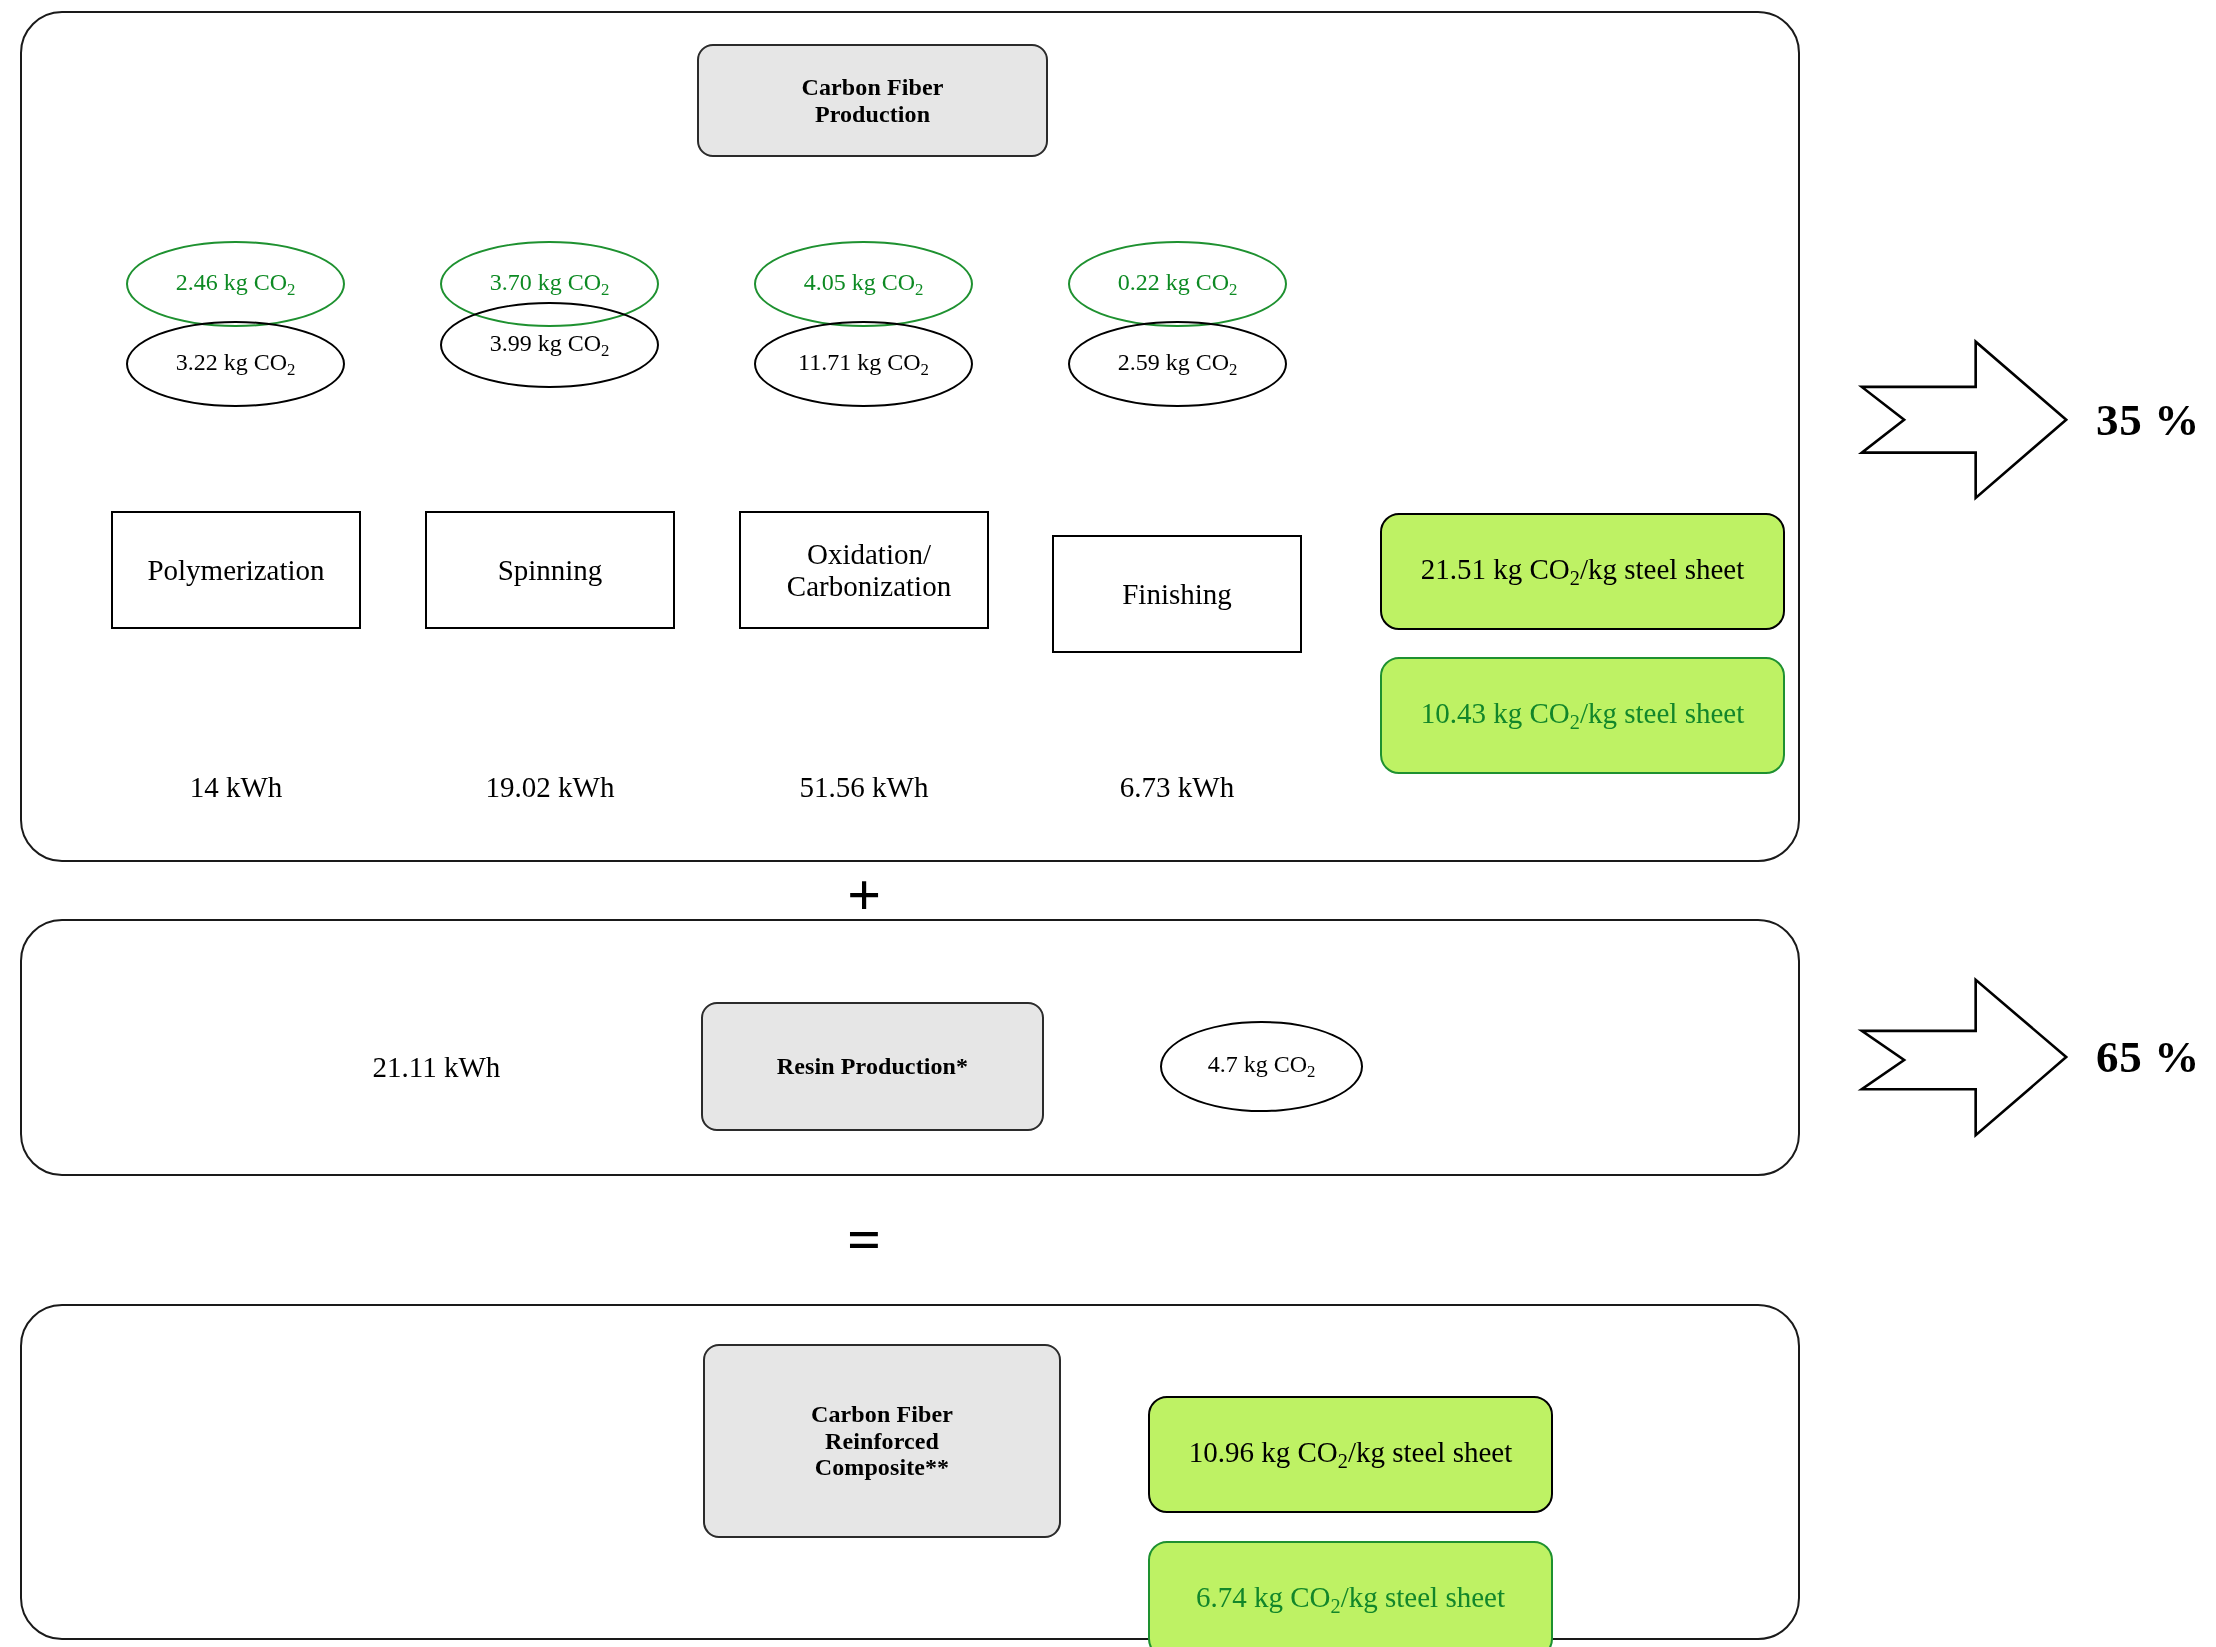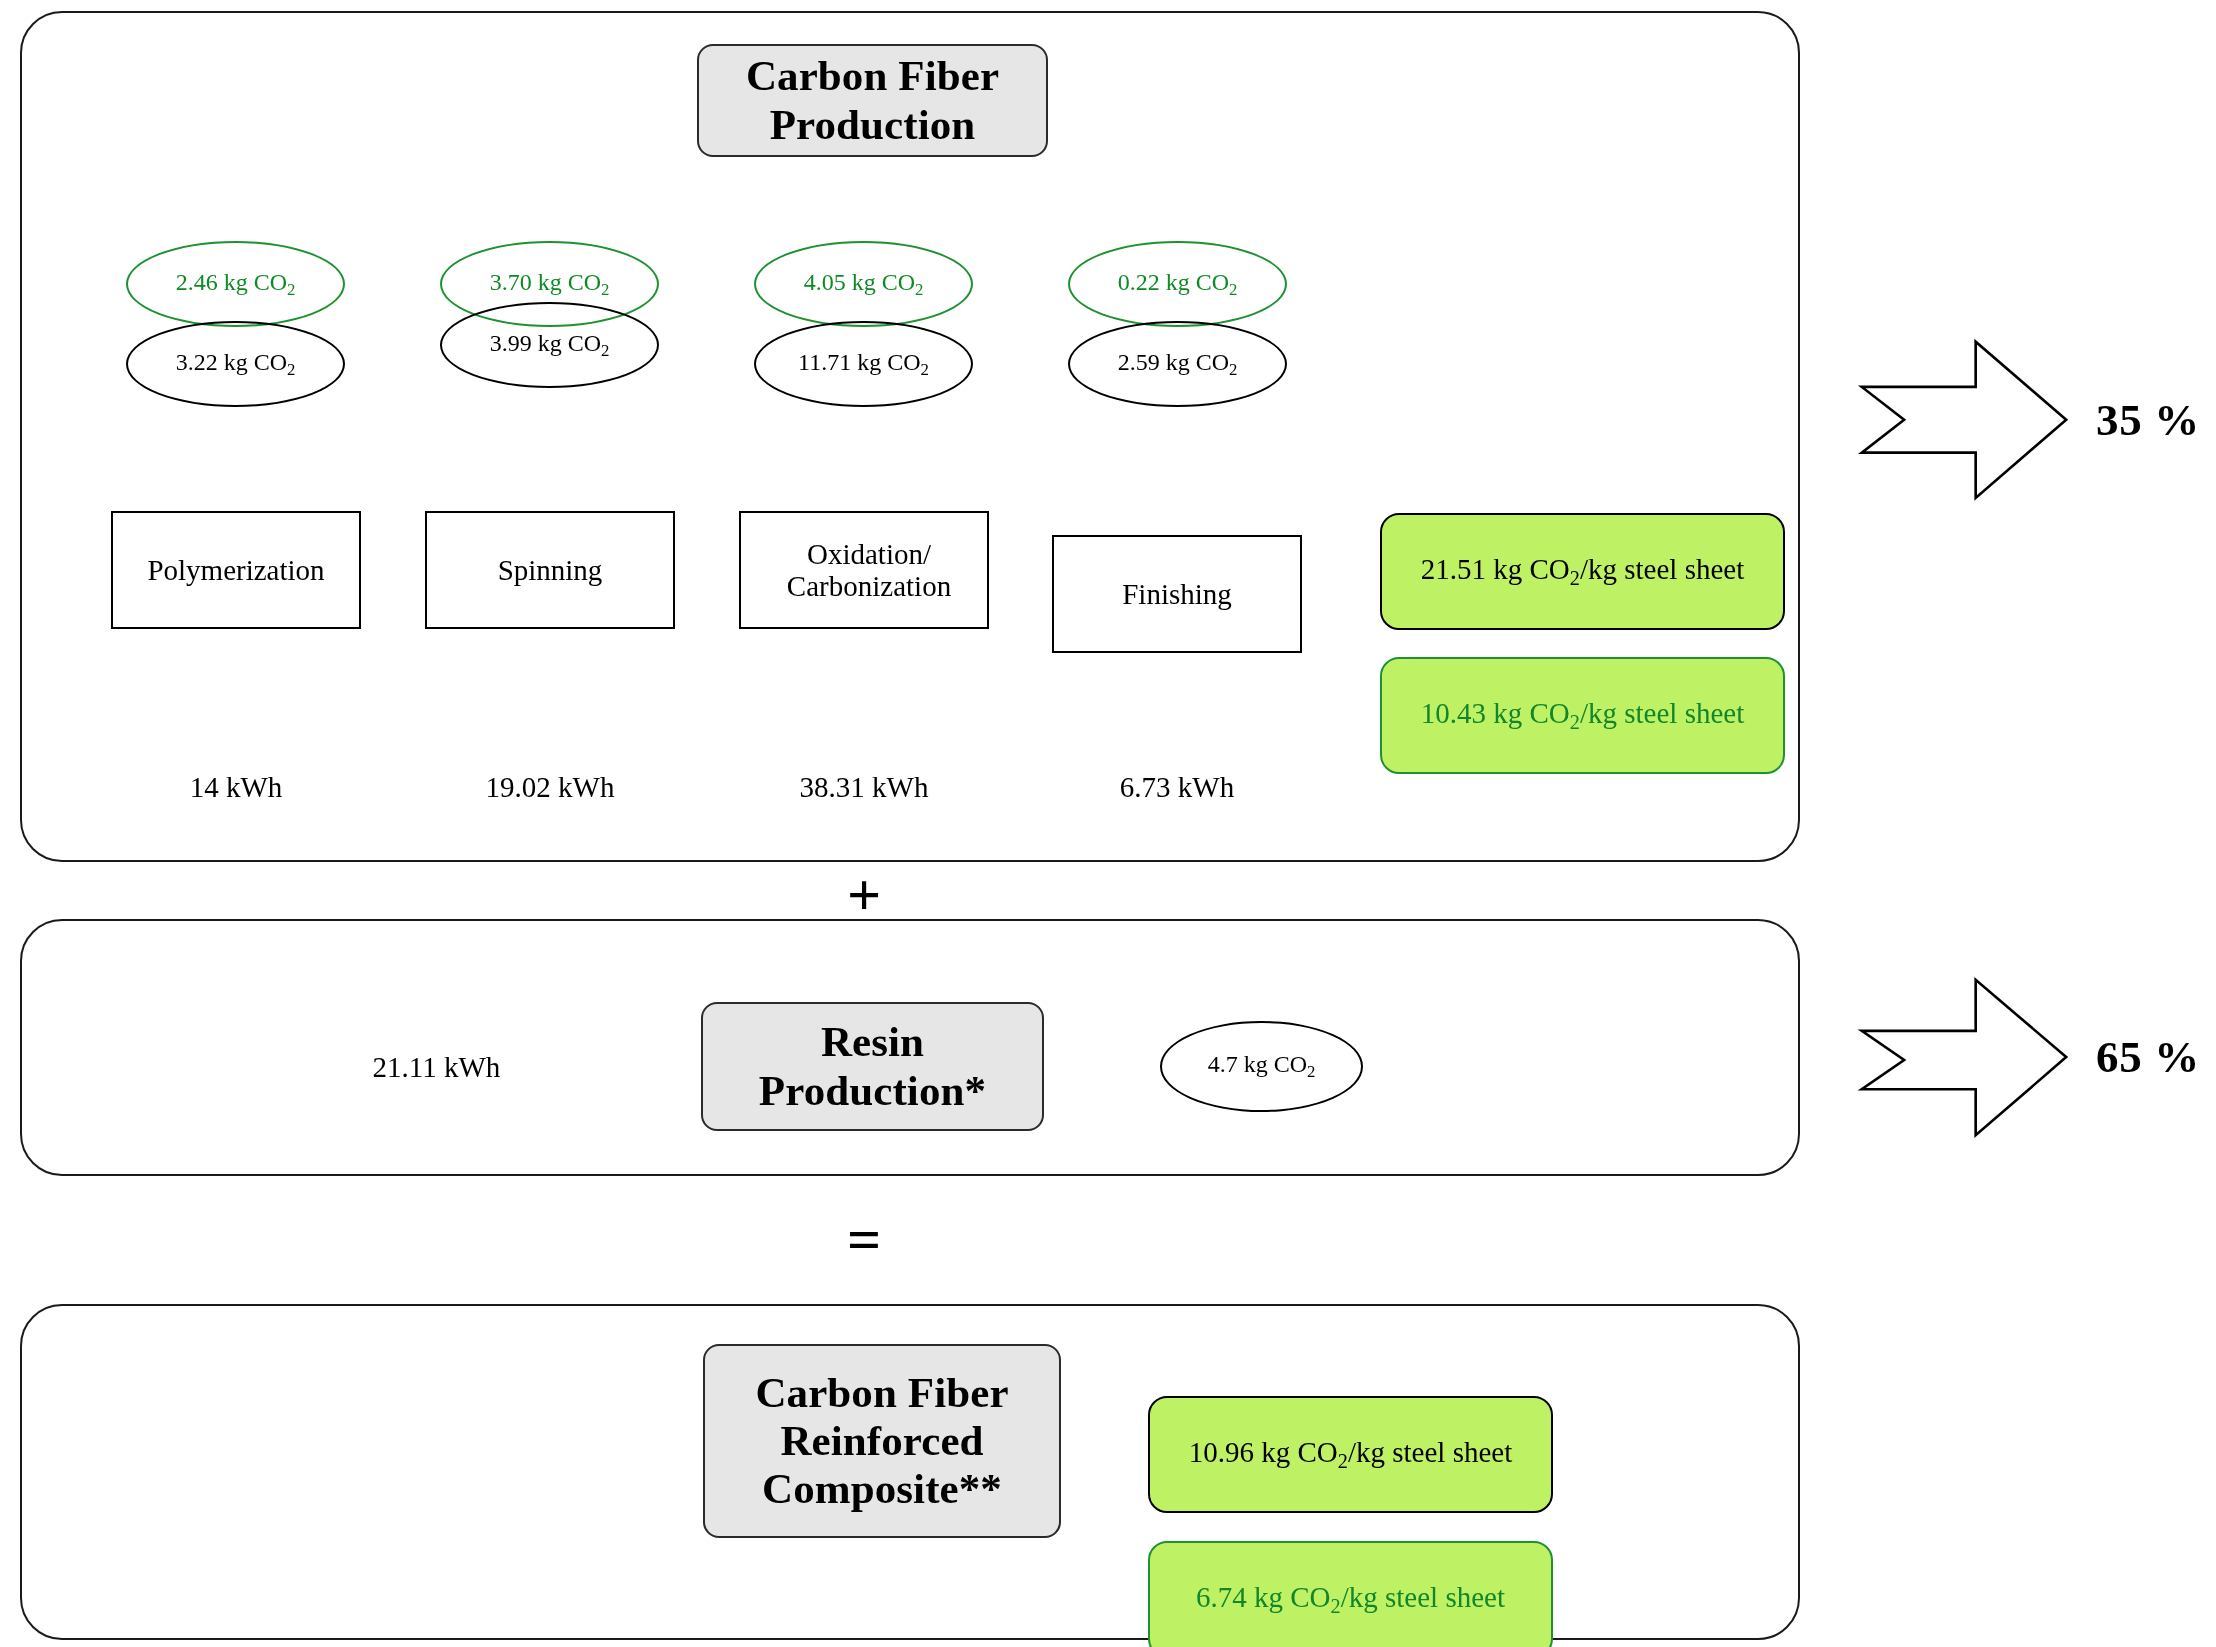--- a/index.html
+++ b/index.html
@@ -11,21 +11,21 @@
 
   .node{position:absolute;box-sizing:border-box;display:flex;align-items:center;
         justify-content:center;text-align:center;line-height:1.12;}
 
   
   .panel{position:absolute;box-sizing:border-box;border:2.2px solid #1a1a1a;
          border-radius:42px;background:#ffffff;}
 
   
   .greybox{background:#e6e6e6;border:2.2px solid #2b2b2b;border-radius:16px;
-           font-weight:bold;font-size:43px;letter-spacing:0.1px;}
+           font-weight:bold;font-size:24px;letter-spacing:0.1px;}
 
   
   .procbox{background:#ffffff;border:2.2px solid #000;font-size:29px;}
 
   
   .ellipse{border:2.2px solid #000;border-radius:50%;background:transparent;font-size:24px;}
   .ellipse.green{border-color:#1e9130;color:#0d8a23;}
 
   
   .outbox{background:#bef264;border:2.2px solid #000;border-radius:19px;font-size:29px;}
@@ -154,21 +154,21 @@
     <span>Finishing</span>
   </div>
 
   <div class="pent" style="left:108px;top:701px;width:256px;height:115px;">
     <span class="lbl">14 kWh</span>
   </div>
   <div class="pent" style="left:422px;top:701px;width:256px;height:115px;">
     <span class="lbl">19.02 kWh</span>
   </div>
   <div class="pent" style="left:736px;top:701px;width:256px;height:115px;">
-    <span class="lbl">38.31 kWh</span>
+    <span class="lbl">51.56 kWh</span>
   </div>
   <div class="pent" style="left:1049px;top:701px;width:256px;height:115px;">
     <span class="lbl">6.73 kWh</span>
   </div>
 
   <div class="node outbox" style="left:1380px;top:513px;width:405px;height:117px;">
     <span class="nowrap">21.51 kg CO<span class="sub">2</span>/kg steel sheet</span>
   </div>
   <div class="node outbox green" style="left:1380px;top:657px;width:405px;height:117px;">
     <span class="nowrap">10.43 kg CO<span class="sub">2</span>/kg steel sheet</span>

